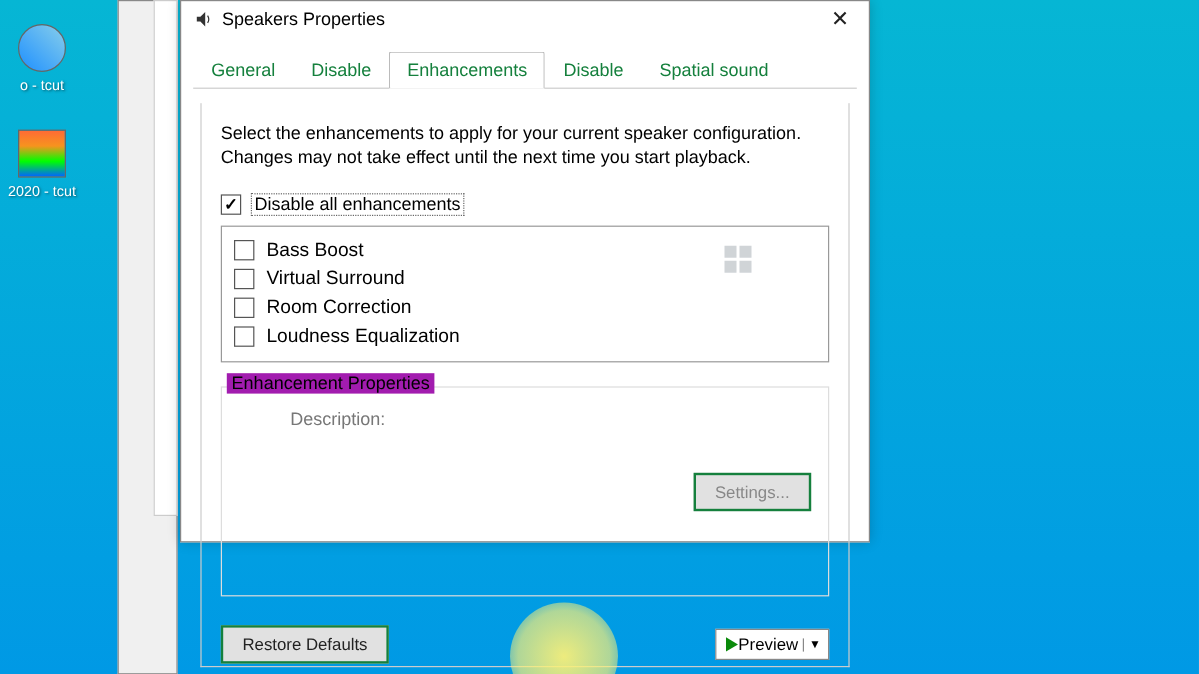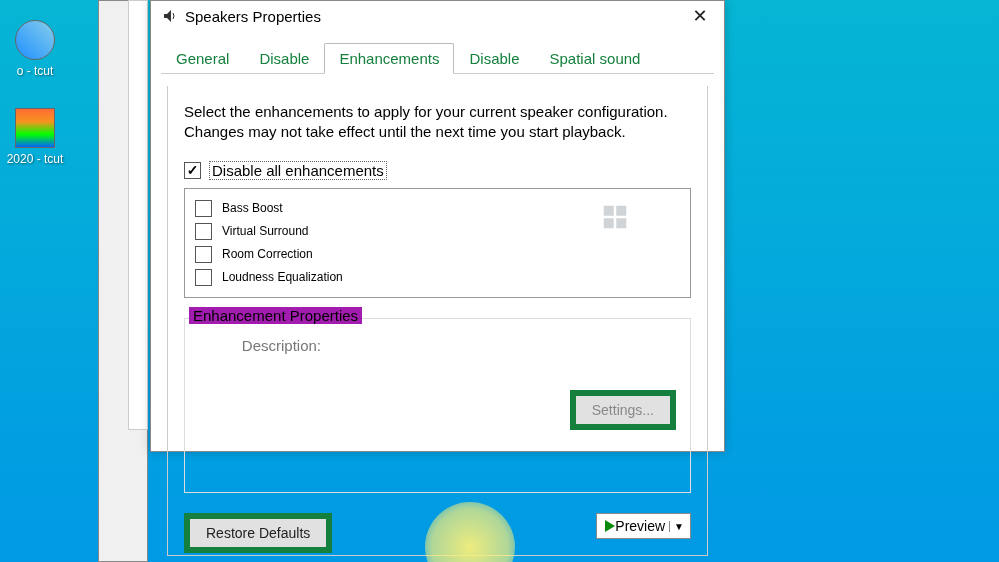--- a/index.html
+++ b/index.html
@@ -175,21 +175,21 @@
     .enh-list {
       border: 1px solid #999;
       padding: 8px 10px;
       margin-bottom: 20px;
     }
     .enh-item {
       display: flex;
       align-items: center;
       gap: 10px;
       padding: 3px 0;
-      font-size: 12px;
+      font-size: 16px;
     }
 
     .props-group {
       border: 1px solid #ddd;
       padding: 18px 14px 14px;
       position: relative;
       height: 175px;
     }
     .props-legend {
       position: absolute;
@@ -210,34 +210,34 @@
       padding-right: 8px;
     }
     .prop-row.desc { margin-bottom: 40px; }
     .settings-btn-row {
       display: flex;
       justify-content: flex-end;
       margin-top: -4px;
     }
     .btn {
       background: #e1e1e1;
-      border: 6px solid #15803d;
+      border: 2px solid #15803d;
       padding: 6px 16px;
       font-size: 14px;
       color: #222;
       cursor: pointer;
     }
     .btn.disabled { color: #888; cursor: default; }
 
     .bottom-buttons {
       position: absolute;
       left: 16px; right: 16px; bottom: 2px;
       display: flex;
       justify-content: space-between;
-      align-items: flex-start;
+      align-items: center;
     }
     .preview-btn {
       display: inline-flex;
       align-items: center;
       gap: 0;
       border: 1px solid #888;
       padding: 4px 6px 4px 8px;
       background: #fff;
       font-size: 14px;
     }

